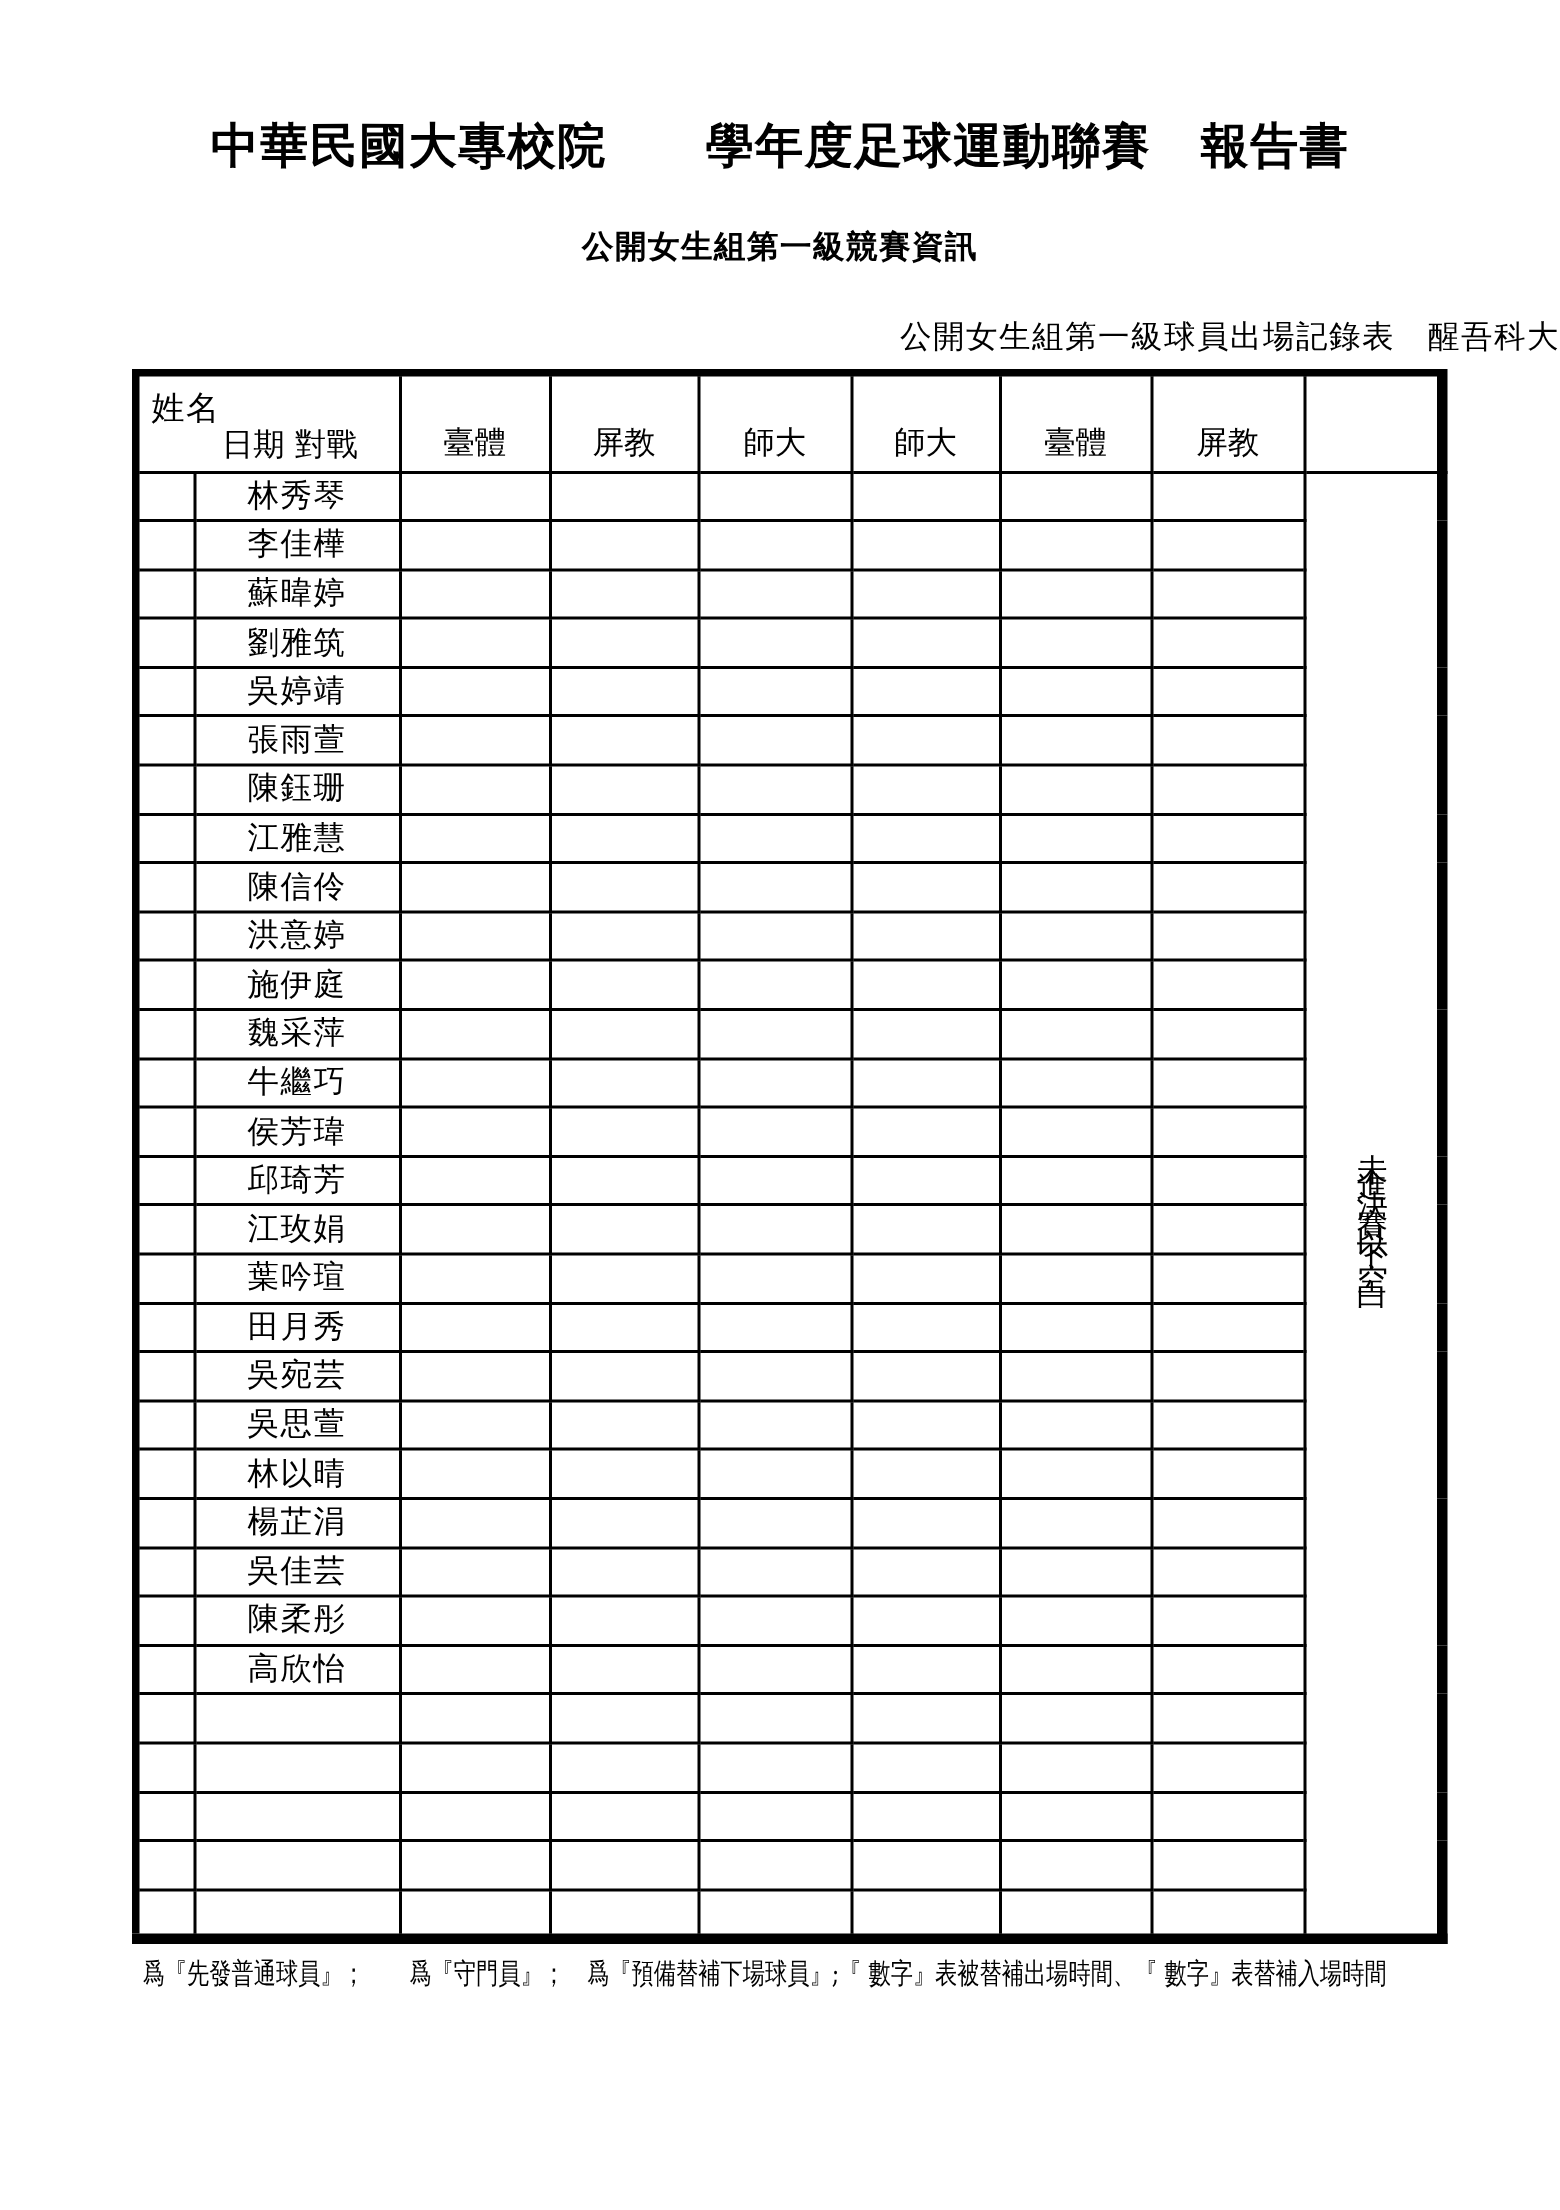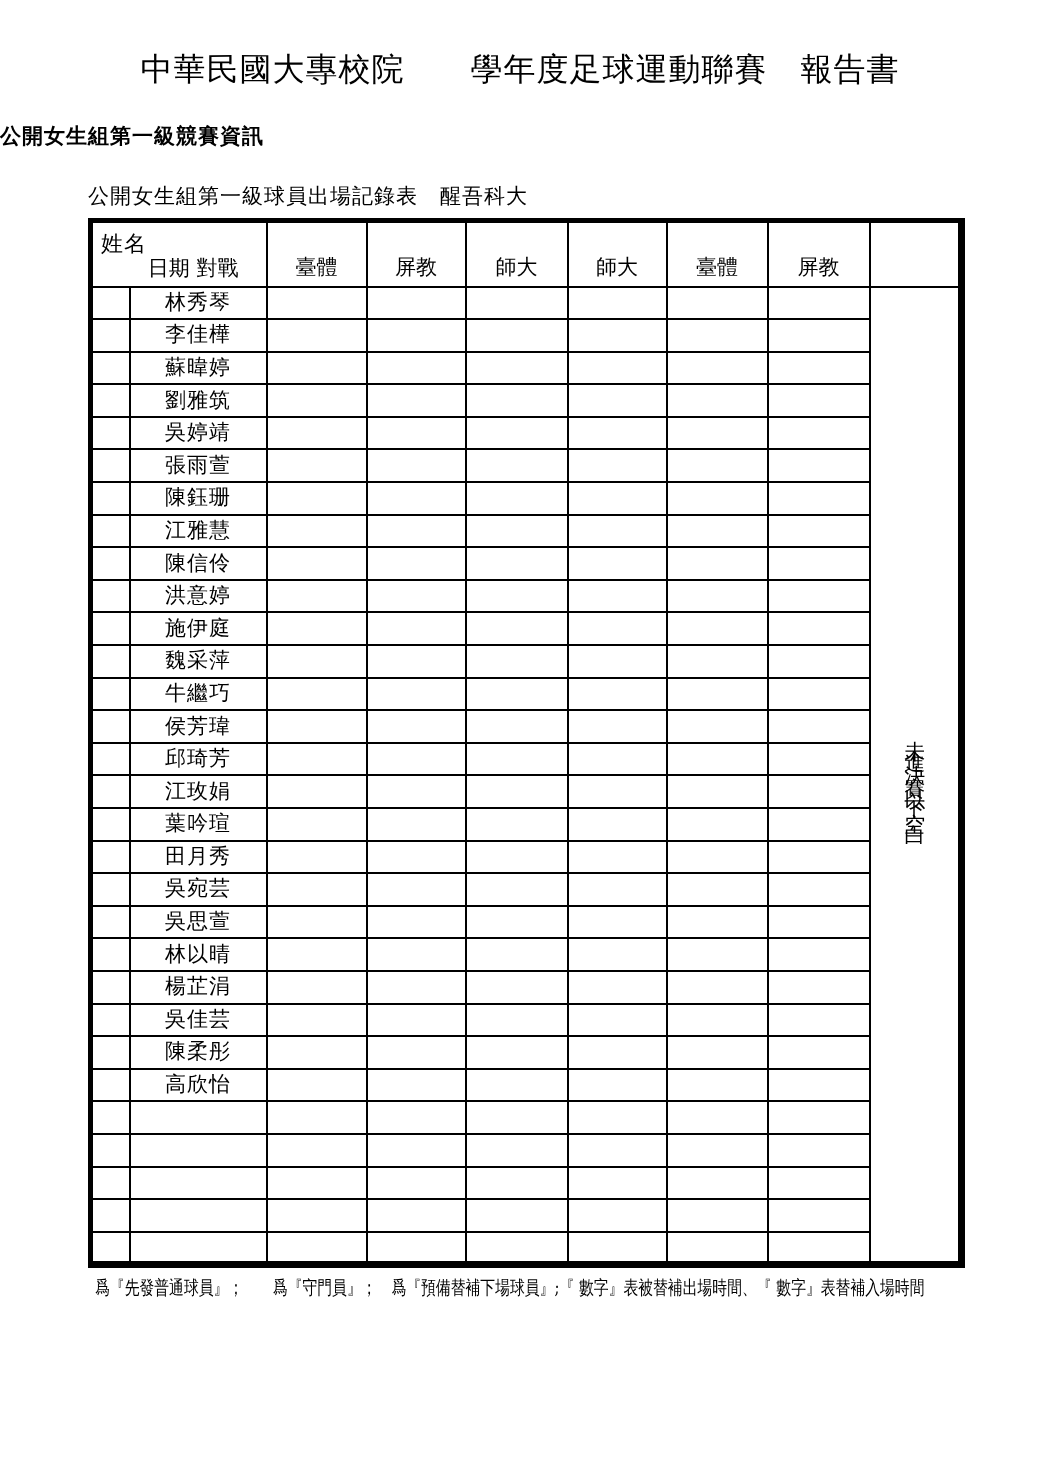--- a/index.html
+++ b/index.html
@@ -7,39 +7,40 @@
   .page {
     position: relative;
     width: 1040px;
     height: 1473px;
     background: #ffffff;
     color: #000000;
     font-family: "DejaVu Serif", "Liberation Serif", serif;
     overflow: hidden;
   }
   .title {
-    padding-top: 48px;
+    padding-top: 76px;
     text-align: center;
     font-size: 32px;
-    font-weight: normal;
+    font-weight: bold;
     letter-spacing: 1px;
     white-space: pre;
   }
   .subtitle {
     margin-top: 30px;
-    text-align: left;
+    text-align: center;
     font-size: 21px;
     font-weight: bold;
     letter-spacing: 1px;
   }
   .caption {
     margin: 32px 0 8px 88px;
     font-size: 21px;
     letter-spacing: 1px;
     white-space: pre;
+    text-align: right;
   }
   table.roster {
     margin-left: 88px;
     width: 874px;
     table-layout: fixed;
     border-collapse: collapse;
     border: 5px solid #000;
     border-right-width: 7px;
     border-bottom-width: 7px;
   }

